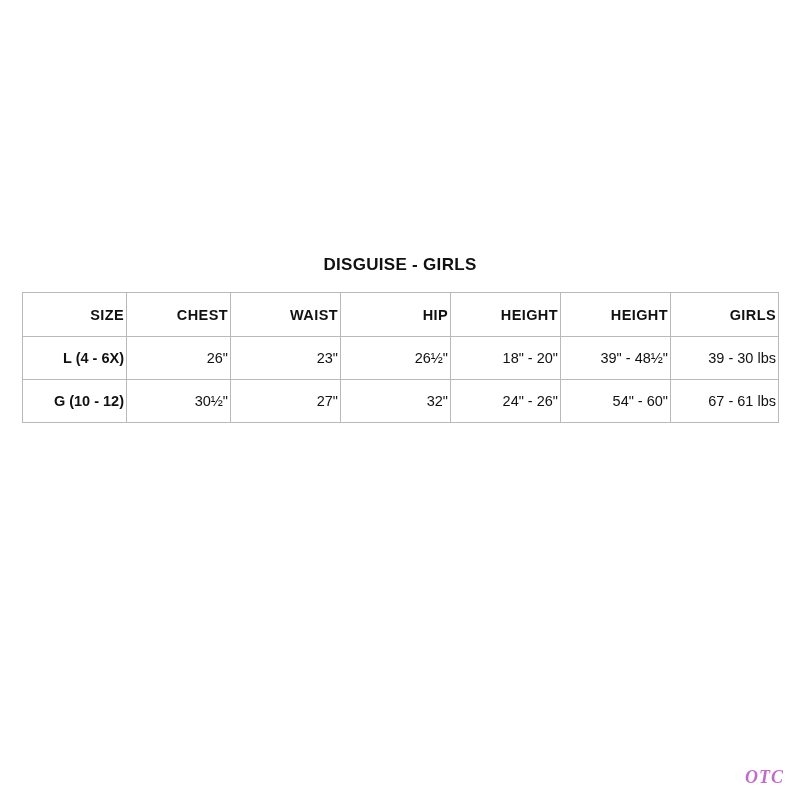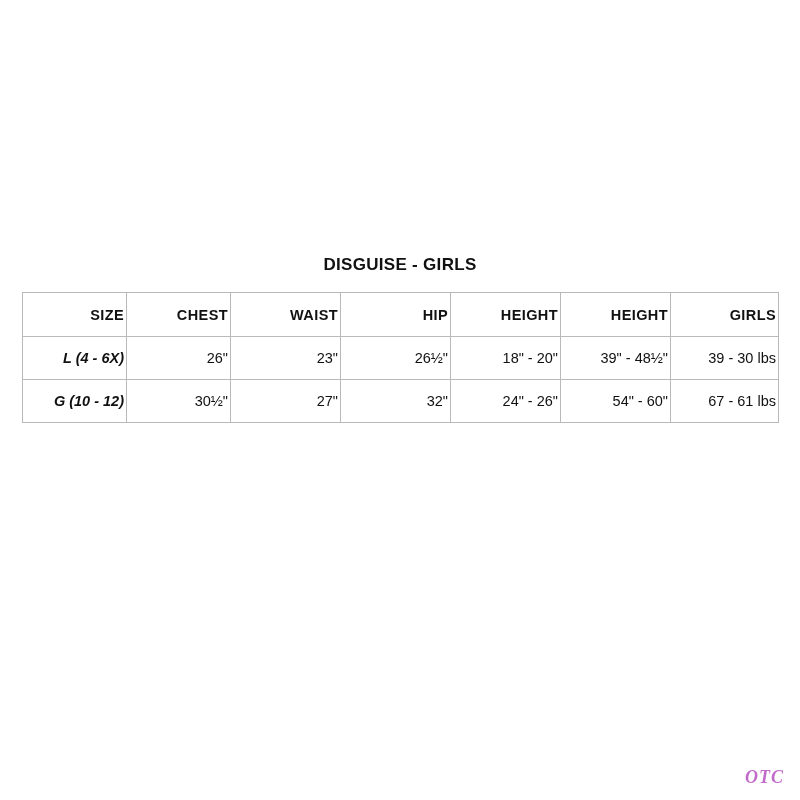--- a/index.html
+++ b/index.html
@@ -58,21 +58,20 @@
   }
 
   .size-table th {
     font-weight: bold;
     letter-spacing: 0.4px;
     height: 43px;
   }
 
   .size-table td.row-head {
     font-weight: bold;
-    font-style: italic;
   }
 
   
   col.c0 { width: 104px; }
   col.c1 { width: 104px; }
   col.c2 { width: 110px; }
   col.c3 { width: 110px; }
   col.c4 { width: 110px; }
   col.c5 { width: 110px; }
   col.c6 { width: 108px; }

